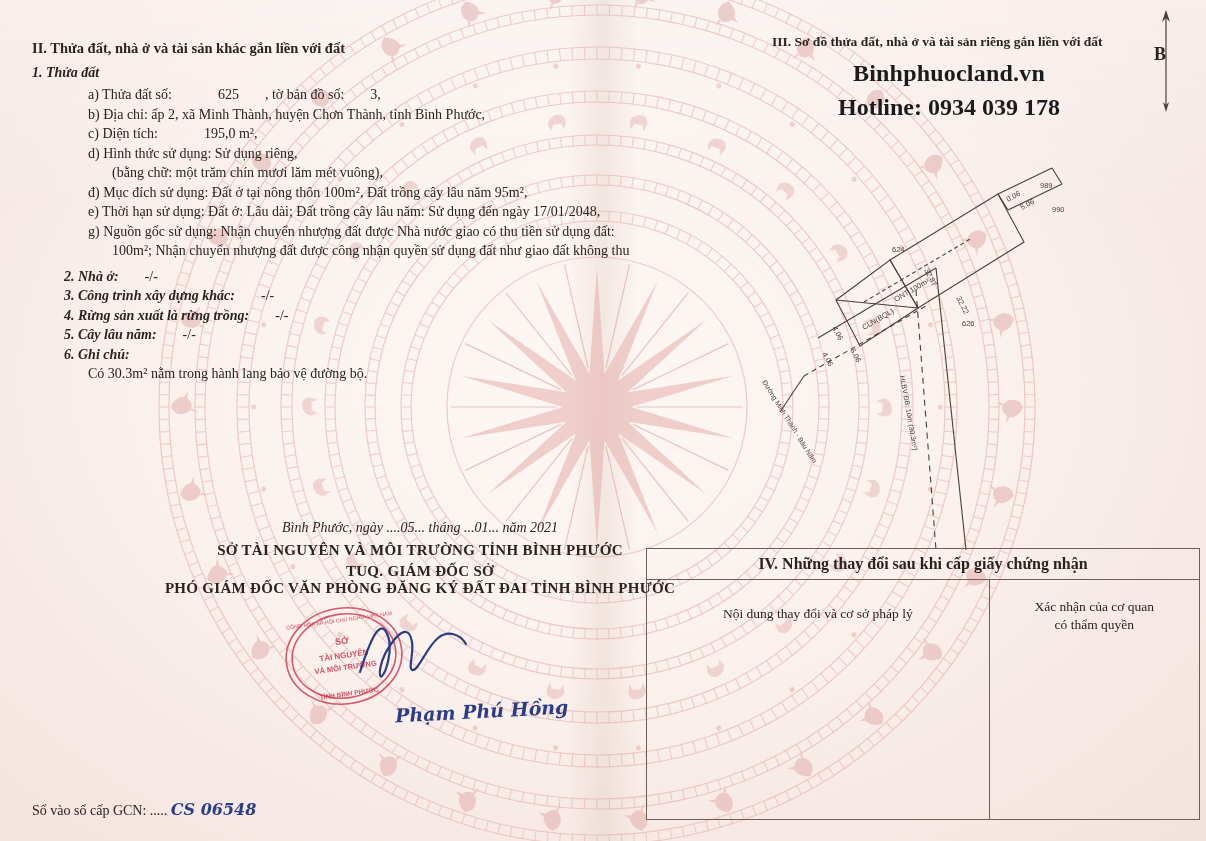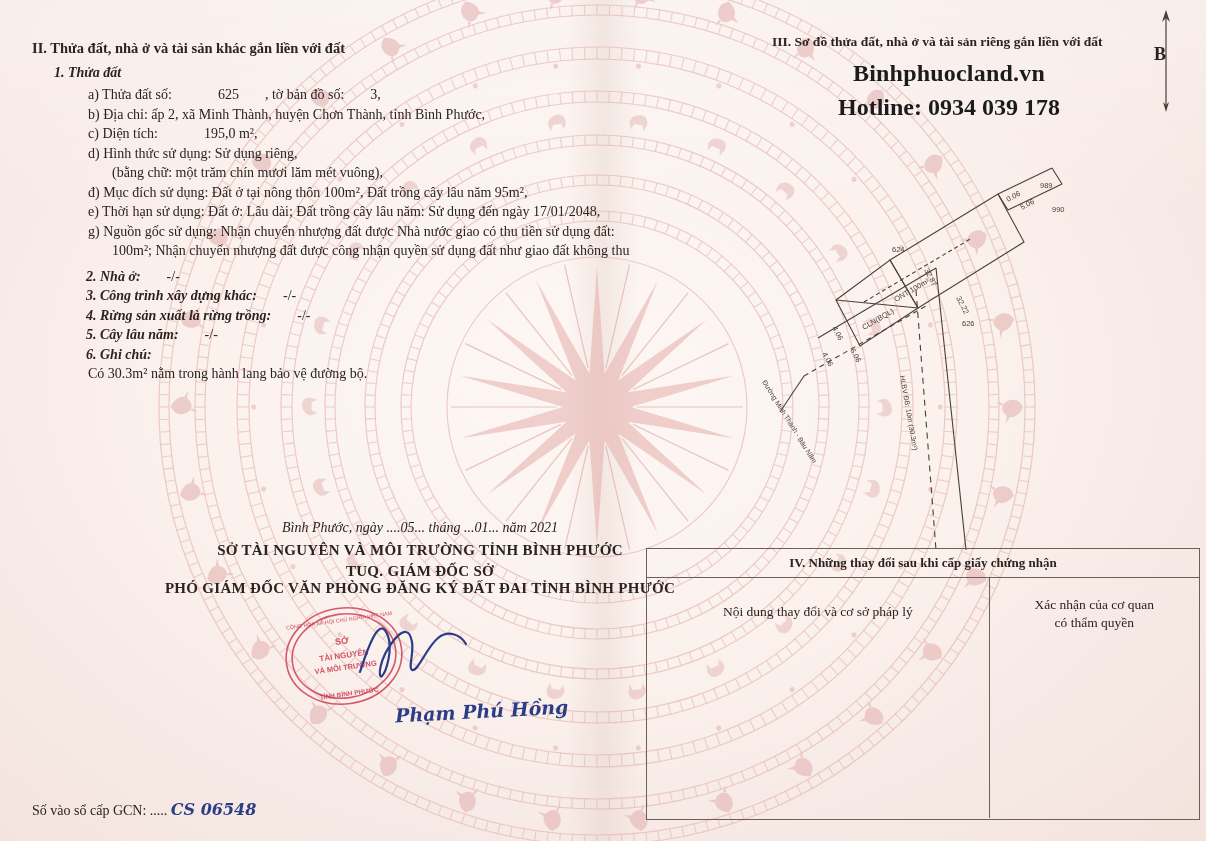--- a/index.html
+++ b/index.html
@@ -58,21 +58,21 @@
   }
   .line {
     font-size: 14px;
     line-height: 19.5px;
     white-space: nowrap;
   }
 
   
   #left-col { left: 32px; top: 40px; width: 600px; }
   #left-col .sec-title { margin-bottom: 8px; }
-  #left-col .sub-title { margin-left: 22px; margin-bottom: 4px; }
+  #left-col .sub-title { margin-bottom: 4px; }
   #left-col .item { margin-left: 56px; }
   #left-col .item2 { margin-left: 32px; }
   #left-col .cont { margin-left: 80px; }
   .gap-s { display:inline-block; width: 26px; }
   .gap-m { display:inline-block; width: 46px; }
 
   
   #sec3 { left: 772px; top: 34px; font-weight: bold; font-size: 13.5px; }
 
   
@@ -135,21 +135,21 @@
     position: absolute;
     left: 646px; top: 548px;
     width: 552px; height: 270px;
     border: 1.2px solid #6b5f58;
     border-collapse: collapse;
   }
   #tbl .row-head {
     border-bottom: 1.2px solid #6b5f58;
     text-align: center;
     font-weight: bold;
-    font-size: 13px;
+    font-size: 16px;
     padding: 6px 4px;
   }
   #tbl .cols { display: flex; height: calc(100% - 30px); }
   #tbl .c1 {
     width: 62%;
     border-right: 1.2px solid #6b5f58;
     text-align: center;
     font-size: 13.5px;
     padding-top: 26px;
   }

